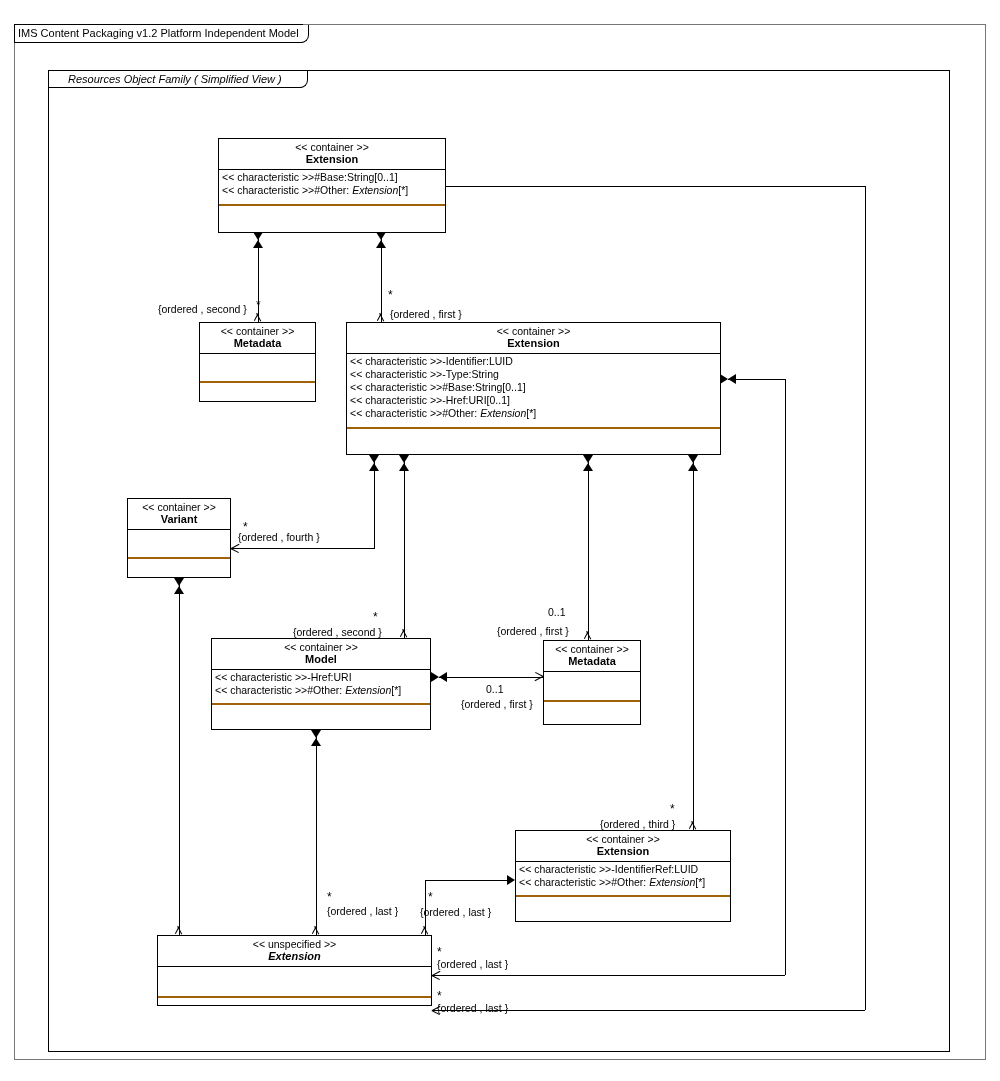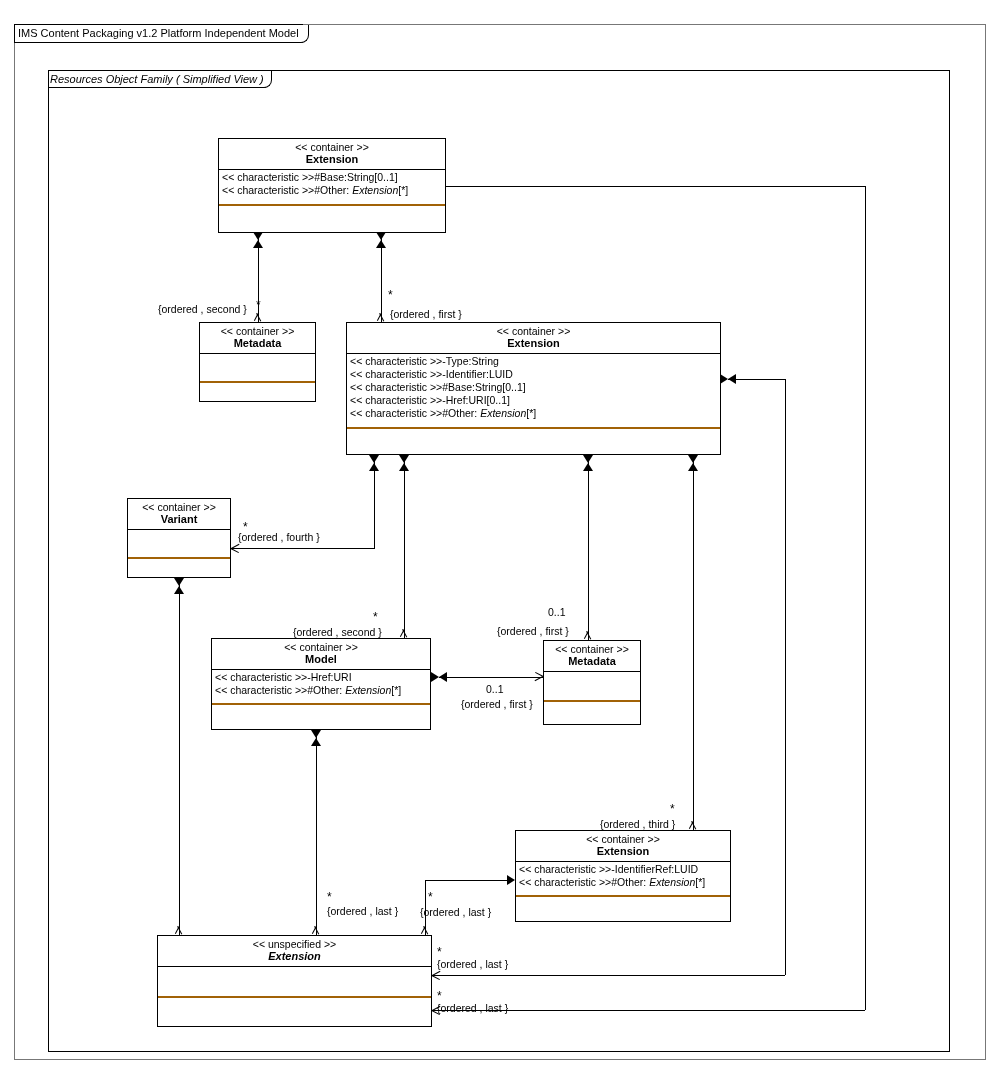--- a/index.html
+++ b/index.html
@@ -8,21 +8,21 @@
 
   
   .outer-frame{position:absolute;left:14px;top:24px;width:970px;height:1034px;border:1px solid #777;background:#fff;}
   .outer-tab{position:absolute;left:14px;top:24px;height:17px;border:1px solid #000;background:#fff;
              font-size:11px;line-height:17px;padding:0 3px;white-space:nowrap;}
   .outer-tab::after{content:"";position:absolute;right:-7px;top:0;width:8px;height:17px;
              border-right:1px solid #000;border-bottom:1px solid #000;border-radius:0 0 8px 0;background:#fff;}
 
   .inner-frame{position:absolute;left:48px;top:70px;width:900px;height:980px;border:1px solid #000;background:#fff;}
   .inner-tab{position:absolute;left:48px;top:70px;height:16px;border:1px solid #000;background:#fff;
-             font-size:11px;font-style:italic;line-height:16px;padding:0 1px;white-space:nowrap;}
+             font-size:11px;font-style:italic;line-height:16px;padding:0 19px;white-space:nowrap;}
   .inner-tab::after{content:"";position:absolute;right:-7px;top:0;width:8px;height:16px;
              border-right:1px solid #000;border-bottom:1px solid #000;border-radius:0 0 8px 0;background:#fff;}
 
   
   .cls{position:absolute;border:1px solid #000;background:#fff;box-sizing:border-box;}
   .cls .hdr{border-bottom:1px solid #000;text-align:center;padding:2px 0 3px;}
   .cls .stereo{font-size:10.5px;line-height:12px;}
   .cls .nm{font-size:11px;font-weight:bold;line-height:13px;}
   .cls .nm.ital{font-style:italic;}
   .cls .attrs{border-bottom:2px solid #a16207;padding:1px 3px 2px;}
@@ -197,22 +197,22 @@
     <div class="attrs" style="height:24px;"></div>
     <div class="ops"></div>
   </div>
 
   <div class="cls" style="left:346px;top:322px;width:375px;height:133px;">
     <div class="hdr">
       <div class="stereo">&lt;&lt; container &gt;&gt;</div>
       <div class="nm">Extension</div>
     </div>
     <div class="attrs" style="height:70px;">
+      <div class="attr"><span>&lt;&lt; characteristic &gt;&gt;-Identifier:LUID</span></div>
       <div class="attr"><span>&lt;&lt; characteristic &gt;&gt;-Type:String</span></div>
-      <div class="attr"><span>&lt;&lt; characteristic &gt;&gt;-Identifier:LUID</span></div>
       <div class="attr"><span>&lt;&lt; characteristic &gt;&gt;#Base:String[0..1]</span></div>
       <div class="attr"><span>&lt;&lt; characteristic &gt;&gt;-Href:URI[0..1]</span></div>
       <div class="attr"><span>&lt;&lt; characteristic &gt;&gt;#Other: </span><span class="ital">Extension</span><span>[*]</span></div>
     </div>
     <div class="ops"></div>
   </div>
 
   <div class="cls" style="left:127px;top:498px;width:104px;height:80px;">
     <div class="hdr">
       <div class="stereo">&lt;&lt; container &gt;&gt;</div>
@@ -248,21 +248,21 @@
       <div class="stereo">&lt;&lt; container &gt;&gt;</div>
       <div class="nm">Extension</div>
     </div>
     <div class="attrs" style="height:30px;">
       <div class="attr"><span>&lt;&lt; characteristic &gt;&gt;-IdentifierRef:LUID</span></div>
       <div class="attr"><span>&lt;&lt; characteristic &gt;&gt;#Other: </span><span class="ital">Extension</span><span>[*]</span></div>
     </div>
     <div class="ops"></div>
   </div>
 
-  <div class="cls" style="left:157px;top:935px;width:275px;height:92px;">
+  <div class="cls" style="left:157px;top:935px;width:275px;height:71px;">
     <div class="hdr">
       <div class="stereo">&lt;&lt; unspecified &gt;&gt;</div>
       <div class="nm ital">Extension</div>
     </div>
     <div class="attrs" style="height:26px;"></div>
     <div class="ops"></div>
   </div>
 
 </div>
 

